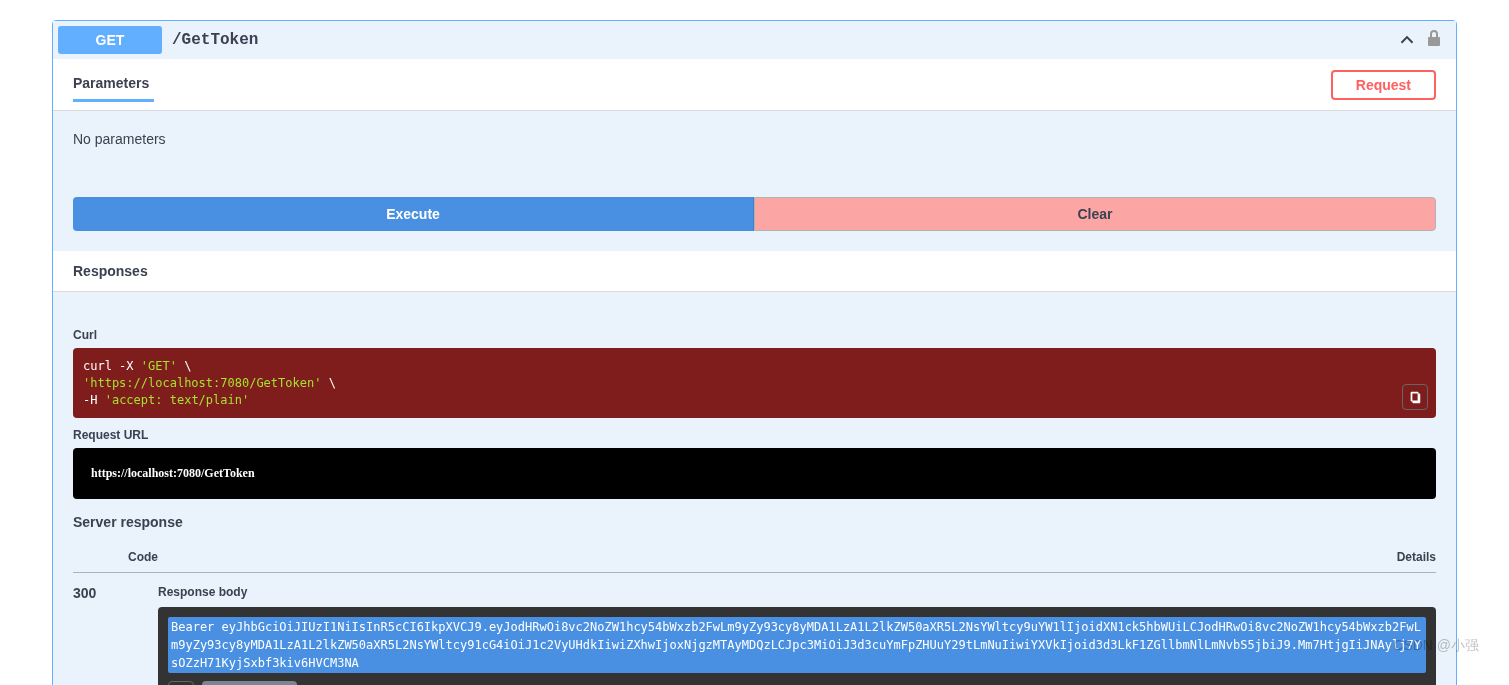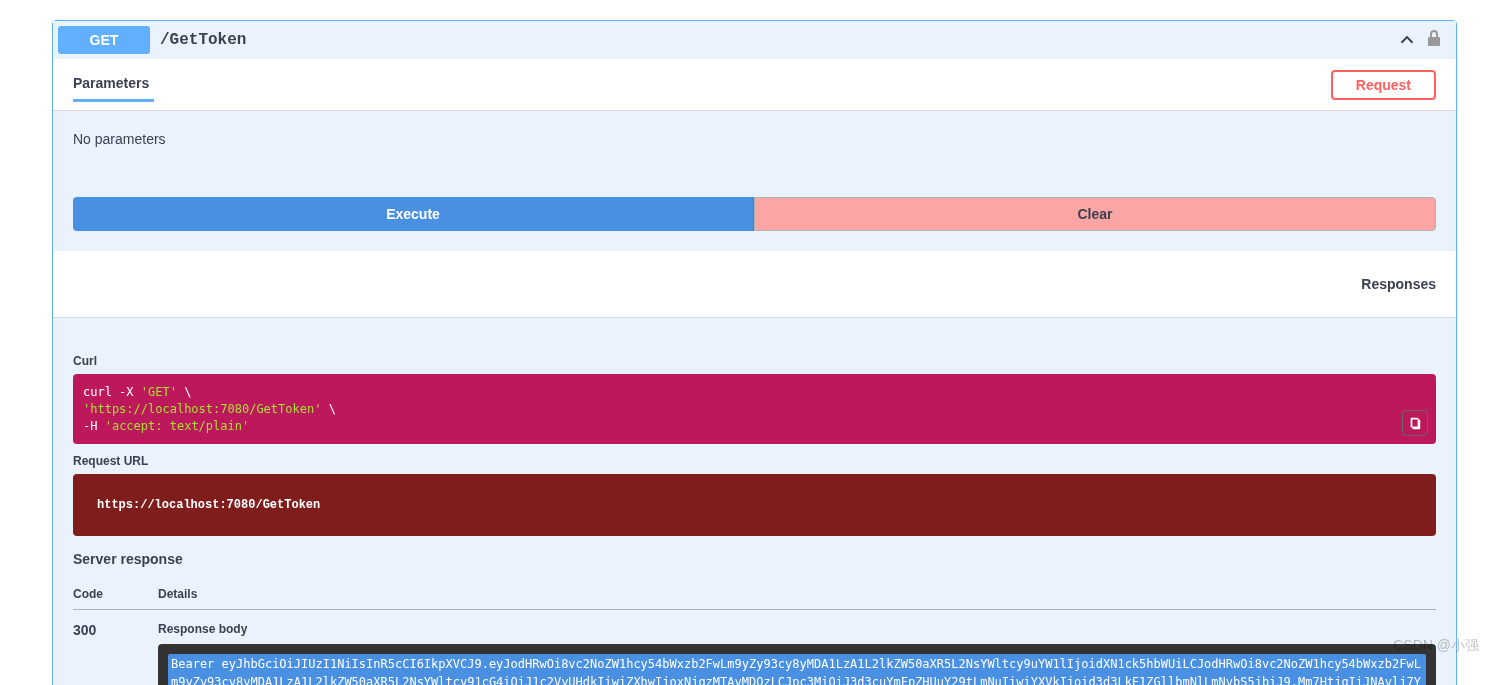--- a/index.html
+++ b/index.html
@@ -1,47 +1,47 @@
 <!DOCTYPE html>
 <html><head>
 <meta charset="utf-8">
 <style>
 * { box-sizing: border-box; margin: 0; padding: 0; }
 body { font-family: -apple-system, BlinkMacSystemFont, "Segoe UI", sans-serif; background: #fff; padding: 10px 52px; }
 .opblock { border: 1px solid #61affe; border-radius: 4px; background: #fff; margin-top: 10px; }
 .opblock-summary { display: flex; align-items: center; padding: 5px; background: #eaf3fb; cursor: pointer; }
-.method-badge { background: #61affe; color: #fff; font-weight: 700; padding: 6px 0; width: 92px; text-align: center; border-radius: 3px; font-size: 14px; font-family: sans-serif; }
+.method-badge { background: #61affe; color: #fff; font-weight: 700; padding: 6px 0; width: 104px; text-align: center; border-radius: 3px; font-size: 14px; font-family: sans-serif; }
 .path { font-family: "Courier New", monospace; font-weight: 600; color: #3b4151; margin-left: 10px; font-size: 16px; flex: 1; }
 .summary-controls { display: flex; align-items: center; gap: 10px; padding-right: 10px; }
 .chevron { width: 20px; height: 20px; display: flex; align-items: center; justify-content: center; }
 .chevron svg { width: 20px; height: 20px; fill: #3b4151; }
 .lock-icon svg { width: 14px; height: 16px; fill: #999; }
 .tab-header { display: flex; align-items: center; padding: 8px 20px; background: #fff; }
 .tab-item { font-weight: 700; color: #3b4151; font-size: 14px; padding: 8px 5px 8px 0; border-bottom: 3px solid #61affe; }
 .cancel-btn { margin-left: auto; border: 2px solid #ff6060; color: #ff6060; background: transparent; padding: 5px 23px; border-radius: 4px; font-weight: 700; font-size: 14px; cursor: pointer; font-family: sans-serif; }
 .divider { border-top: 1px solid rgba(59,65,81,.2); }
 .body-section { background: #eaf3fb; padding: 20px; }
 .no-params { color: #3b4151; font-size: 14px; }
 .btn-row { display: flex; margin-top: 30px; padding: 20px 0 0 0; }
 .execute-btn { flex: 1; background: #4990e2; color: #fff; border: none; border-right: 1px solid rgba(0,0,0,.1); padding: 8px 40px; font-weight: 700; font-size: 14px; cursor: pointer; border-radius: 4px 0 0 4px; font-family: sans-serif; }
 .clear-btn { flex: 1; background: #fca5a5; color: #3b4151; border: 1px solid #b2b2b2; padding: 8px 40px; font-weight: 700; font-size: 14px; cursor: pointer; border-radius: 0 4px 4px 0; font-family: sans-serif; }
-.responses-header { background: #fff; padding: 25px 20px; text-align: right; }
+.responses-header { background: #fff; padding: 12px 20px; }
 .responses-header h4 { font-size: 14px; color: #3b4151; }
 .resp-section { background: #eaf3fb; padding: 20px; }
 .label { font-size: 12px; font-weight: 700; color: #3b4151; margin-bottom: 6px; margin-top: 10px; }
 .label:first-child { margin-top: 16px; }
-.curl-block { background: #be185d; border-radius: 4px; padding: 10px; position: relative; font-family: Consolas, monospace; font-size: 12px; line-height: 1.4; }
+.curl-block { background: #7f1d1d; border-radius: 4px; padding: 10px; position: relative; font-family: Consolas, monospace; font-size: 12px; line-height: 1.4; }
 .curl-block .white { color: #fff; }
 .curl-block .green { color: #a6e22e; }
-.url-block { background: #7f1d1d; color: #fff; border-radius: 4px; padding: 24px; font-family: Liberation Mono, monospace; font-size: 12px; font-weight: 600; }
+.url-block { background: #000000; color: #fff; border-radius: 4px; padding: 18px; font-family: Liberation Serif, serif; font-size: 12px; font-weight: 600; }
 .copy-btn { position: absolute; right: 8px; bottom: 8px; width: 26px; height: 26px; border: 1px solid #666; border-radius: 4px; background: transparent; cursor: pointer; display: flex; align-items: center; justify-content: center; }
 .copy-btn svg { fill: #fff; width: 14px; height: 14px; }
 .server-response-label { font-size: 14px; font-weight: 700; color: #3b4151; margin-top: 15px; }
 .resp-table { width: 100%; margin-top: 12px; border-collapse: collapse; }
-.resp-table th { text-align: left; font-size: 12px; color: #3b4151; font-weight: 700; padding: 8px 0; border-bottom: 1px solid rgba(59,65,81,.2); }
+.resp-table th { text-align: right; font-size: 12px; color: #3b4151; font-weight: 700; padding: 8px 0; border-bottom: 1px solid rgba(59,65,81,.2); }
 .resp-table td { vertical-align: top; padding-top: 12px; }
 .code-col { width: 85px; font-size: 14px; color: #3b4151; font-weight: 600; }
 .details-col { font-size: 14px; color: #3b4151; }
 .resp-body-label { font-size: 12px; font-weight: 700; color: #3b4151; margin-bottom: 8px; }
 .resp-body-block { background: #333; border-radius: 4px; padding: 10px; position: relative; }
 .resp-code-text { display: block; background: #4990e2; color: #fff; font-family: Consolas, monospace; font-size: 12px; line-height: 1.5; word-break: break-all; border-radius: 2px; padding: 1px 3px; }
 .resp-buttons { display: flex; justify-content: flex-start; gap: 8px; margin-top: 8px; }
 .download-btn { background: #7d8492; color: #fff; border: none; padding: 5px 14px; border-radius: 4px; font-weight: 700; font-size: 14px; cursor: pointer; font-family: sans-serif; }
 .watermark { position: fixed; bottom: 30px; right: 30px; color: rgba(0,0,0,.25); font-size: 14px; pointer-events: none; }
 </style>

